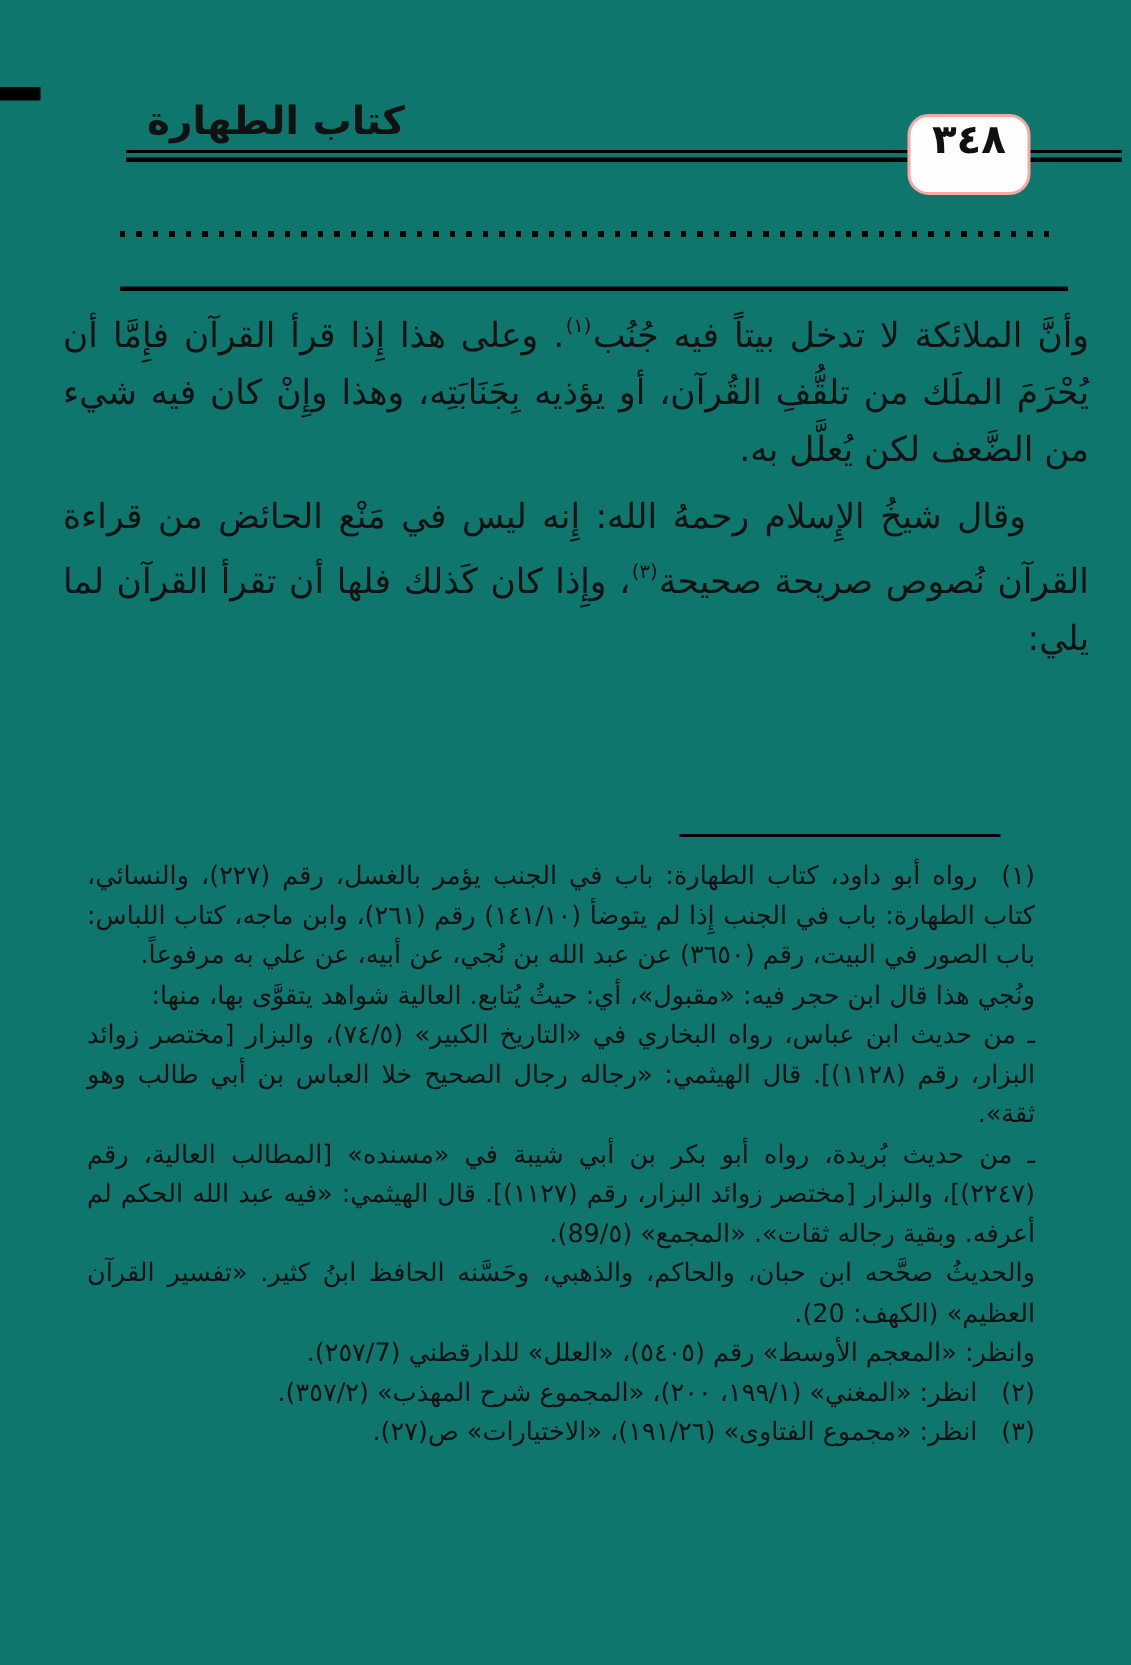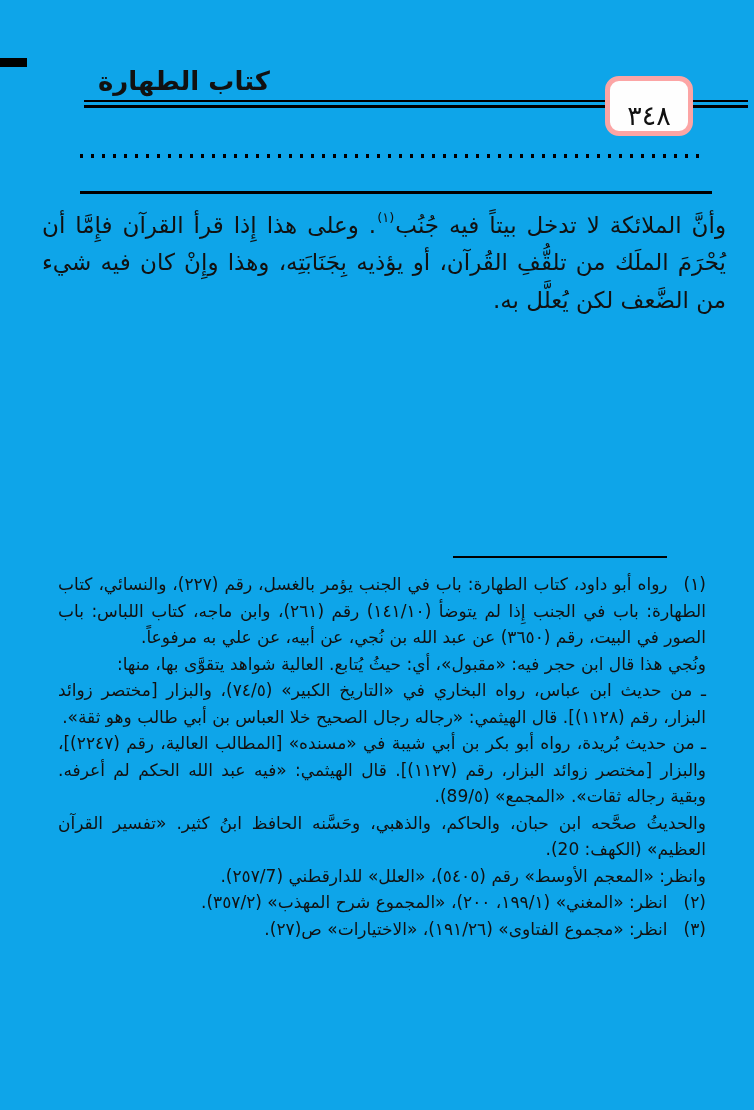--- a/index.html
+++ b/index.html
@@ -1,20 +1,20 @@
 <!DOCTYPE html>
 <html lang="ar"><head>
 <meta charset="utf-8">
 <style>
   html,body{margin:0;padding:0;background:#e8e8e8;}
   .page{
     position:relative;
     width:754px;height:1110px;
     margin:0 auto;
-    background:#0ea5e9;
+    background:#0f766e;
     color:#111;
     font-family:"DejaVu Sans",sans-serif;
     overflow:hidden;
   }
   
   .scan-artifact{
     position:absolute;left:0;top:58px;width:27px;height:9px;background:#000;
   }
   
   .book-title{
@@ -24,24 +24,24 @@
     letter-spacing:0;
   }
   .rule{
     position:absolute;height:3px;
     border-top:2px solid #000;border-bottom:3px solid #000;
   }
   .rule-left{left:84px;top:100px;width:521px;}
   .rule-right{left:686px;top:100px;width:62px;}
   .page-num-box{
     position:absolute;left:605px;top:76px;width:78px;height:50px;
-    border:5px solid #fca5a5;border-radius:14px;
+    border:2px solid #fca5a5;border-radius:14px;
     background:#fefefe;
-    display:flex;align-items:flex-end;justify-content:center;
-    font-size:27px;font-weight:normal;
+    display:flex;align-items:flex-start;justify-content:center;
+    font-size:27px;font-weight:bold;
   }
   
   .dotted-line{
     position:absolute;left:80px;right:52px;top:154px;height:4px;
     background-image:repeating-linear-gradient(to right,#000 0 3.5px,transparent 3.5px 11px);
   }
   
   .body-top-rule{
     position:absolute;left:80px;right:42px;top:191px;height:2.5px;background:#000;
   }
@@ -58,21 +58,21 @@
     font-size:13px;
     position:relative;top:-2px;
     margin:0 1px;
   }
   
   .fn-separator{
     position:absolute;left:453px;top:556px;width:214px;height:2px;background:#000;
   }
   
   .footnotes{
-    position:absolute;left:58px;right:48px;top:571px;
+    position:absolute;left:58px;right:64px;top:571px;
     direction:rtl;
     text-align:justify;
     font-size:17px;line-height:26.5px;
   }
   .footnotes p{margin:0;}
   .fn-marker{
     display:inline-block;
     margin-left:16px;
   }
 </style>
@@ -91,20 +91,21 @@
   <div class="page-num-box">
     <span>٣٤٨</span>
   </div>
 
   <div class="dotted-line"></div>
 
   <div class="body-top-rule"></div>
 
   <div class="main-text">
       <p class="">وأنَّ الملائكة لا تدخل بيتاً فيه جُنُب<sup>(١)</sup>. وعلى هذا إِذا قرأ القرآن فإِمَّا أن يُحْرَمَ الملَك من تلقُّفِ القُرآن، أو يؤذيه بِجَنَابَتِه، وهذا وإِنْ كان فيه شيء من الضَّعف لكن يُعلَّل به.</p>
+      <p class="indent">وقال شيخُ الإِسلام رحمهُ الله: إِنه ليس في مَنْع الحائض من قراءة القرآن نُصوص صريحة صحيحة<sup>(٣)</sup>، وإِذا كان كَذلك فلها أن تقرأ القرآن لما يلي:</p>
     </div>
 
   <div class="fn-separator"></div>
 
   <div class="footnotes">
       <p><span class="fn-marker">(١)</span>رواه أبو داود، كتاب الطهارة: باب في الجنب يؤمر بالغسل، رقم (٢٢٧)، والنسائي، كتاب الطهارة: باب في الجنب إِذا لم يتوضأ (١٤١/١٠) رقم (٢٦١)، وابن ماجه، كتاب اللباس: باب الصور في البيت، رقم (٣٦٥٠) عن عبد الله بن نُجي، عن أبيه، عن علي به مرفوعاً.</p>
       <p>ونُجي هذا قال ابن حجر فيه: «مقبول»، أي: حيثُ يُتابع. العالية شواهد يتقوَّى بها، منها:</p>
       <p>ـ من حديث ابن عباس، رواه البخاري في «التاريخ الكبير» (٧٤/٥)، والبزار [مختصر زوائد البزار، رقم (١١٢٨)]. قال الهيثمي: «رجاله رجال الصحيح خلا العباس بن أبي طالب وهو ثقة».</p>
       <p>ـ من حديث بُريدة، رواه أبو بكر بن أبي شيبة في «مسنده» [المطالب العالية، رقم (٢٢٤٧)]، والبزار [مختصر زوائد البزار، رقم (١١٢٧)]. قال الهيثمي: «فيه عبد الله الحكم لم أعرفه. وبقية رجاله ثقات». «المجمع» (89/٥).</p>
       <p>والحديثُ صحَّحه ابن حبان، والحاكم، والذهبي، وحَسَّنه الحافظ ابنُ كثير. «تفسير القرآن العظيم» (الكهف: 20).</p>

